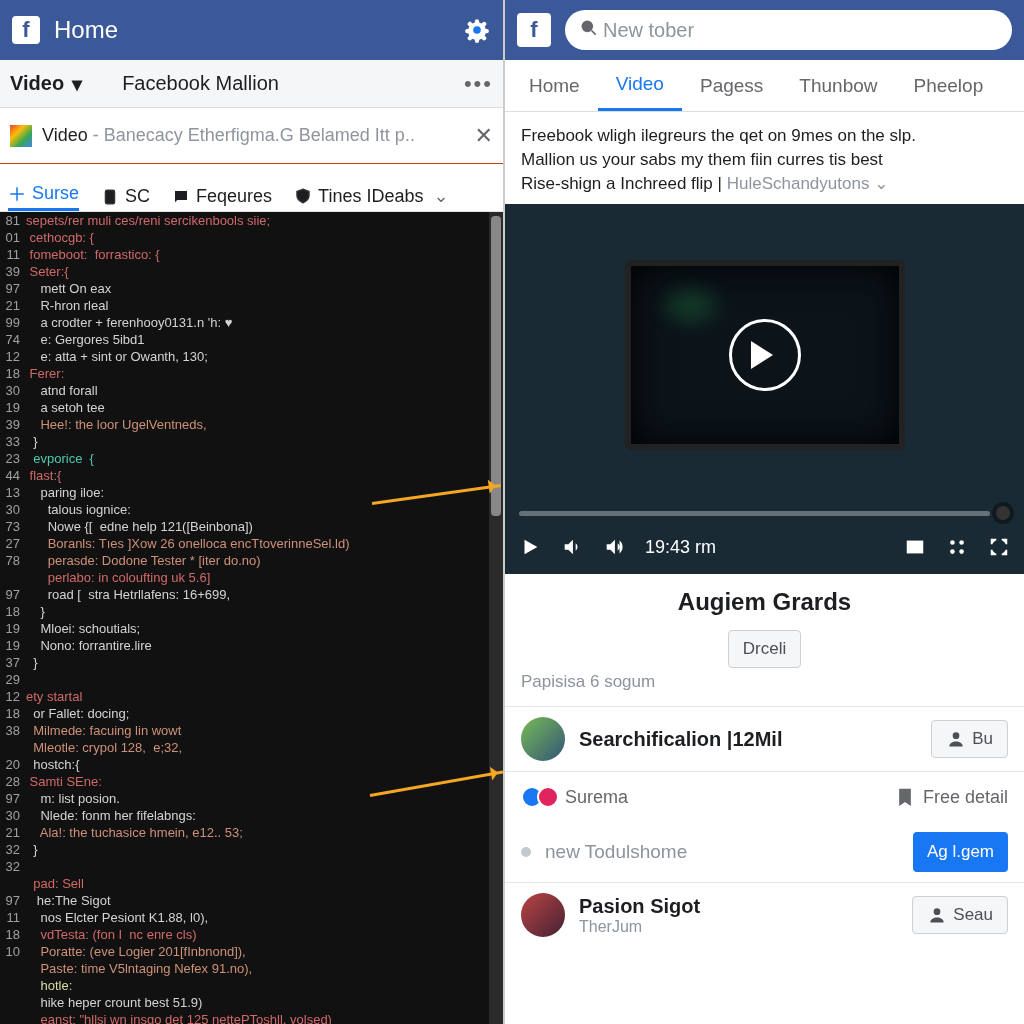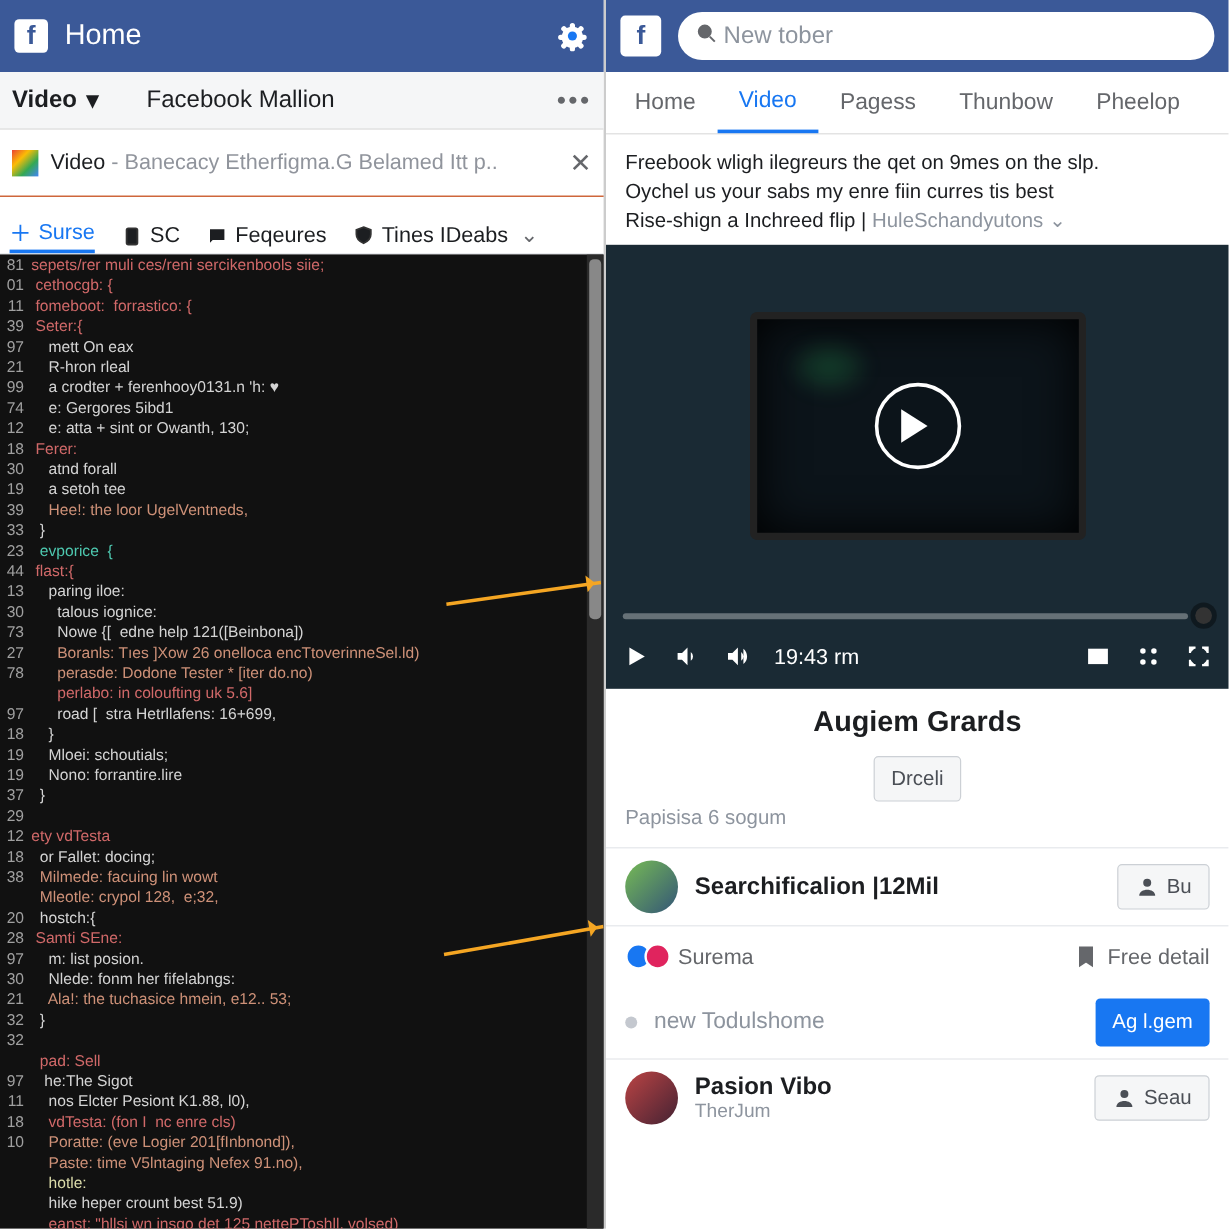--- a/index.html
+++ b/index.html
@@ -241,21 +241,21 @@
 </span><span class="tok-white">      Nowe {[  edne help 121([Beinbona])
 </span><span class="tok-orange">      Boranls: Tıes ]Xow 26 onelloca encTtoverinneSel.ld)
 </span><span class="tok-orange">      perasde: Dodone Tester * [iter do.no)
 </span><span class="tok-red">      perlabo: in coloufting uk 5.6]
 </span><span class="tok-white">      road [  stra Hetrllafens: 16+699,
 </span><span class="tok-white">    }
 </span><span class="tok-white">    Mloei: schoutials;
 </span><span class="tok-white">    Nono: forrantire.lire
 </span><span class="tok-white">  }
 </span><span class="tok-white">
-</span><span class="tok-red">ety vdTesta
+</span><span class="tok-red">ety startal
 </span><span class="tok-white">  or Fallet: docing;
 </span><span class="tok-orange">  Milmede: facuing lin wowt
 </span><span class="tok-orange">  Mleotle: crypol 128,  e;32,
 </span><span class="tok-white">  hostch:{
 </span><span class="tok-red"> Samti SEne:
 </span><span class="tok-white">    m: list posion.
 </span><span class="tok-white">    Nlede: fonm her fifelabngs:
 </span><span class="tok-orange">    Ala!: the tuchasice hmein, e12.. 53;
 </span><span class="tok-white">  }
 </span><span class="tok-white">
@@ -301,21 +301,21 @@
       <div class="tab active">Video</div>
       <div class="tab">Pagess</div>
       <div class="tab">Thunbow</div>
       <div class="tab">Pheelop</div>
     </div>
 
   <div class="rp-content">
 
     <div class="post-text">
       <div>Freebook wligh ilegreurs the qet on 9mes on the slp.</div>
-      <div>Oychel us your sabs my enre fiin curres tis best</div>
+      <div>Mallion us your sabs my them fiin curres tis best</div>
       <div>
         <span>Rise-shign a Inchreed flip | </span><span class="source">HuleSchandyutons</span>
         <span class="source">⌄</span>
       </div>
     </div>
 
     <div class="video-box">
       <div class="video-frame">
         <div class="screen"></div>
         <div class="play-circle"></div>
@@ -402,21 +402,21 @@
     <div class="dot-row">
       <div class="dot"></div>
       <div>new Todulshome</div>
       <div class="spacer"></div>
       <button class="blue-btn">Ag l.gem</button>
     </div>
 
     <div class="rel-row">
       <div class="avatar av2"></div>
       <div class="info">
-        <div class="title">Pasion Vibo</div>
+        <div class="title">Pasion Sigot</div>
         <div class="sub">TherJum</div>
       </div>
       <button class="out-btn">
         <svg class="icon-svg" viewBox="0 0 24 24" fill="#4b4f56">
             <circle cx="12" cy="8" r="4"></circle>
             <path d="M4 21c0-4 4-6 8-6s8 2 8 6"></path>
           </svg>
         <span>Seau</span>
       </button>
     </div>

